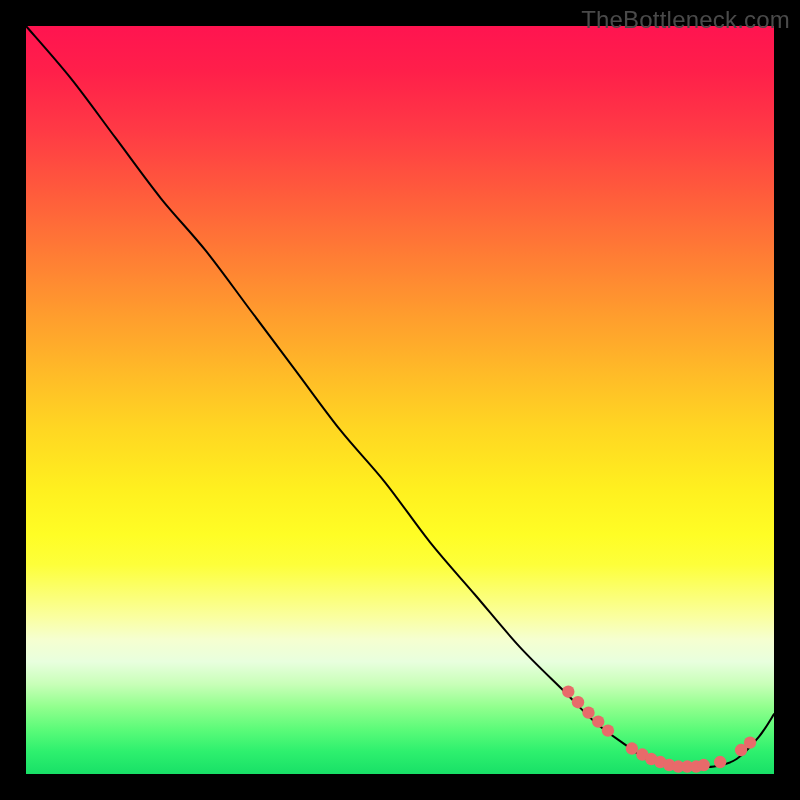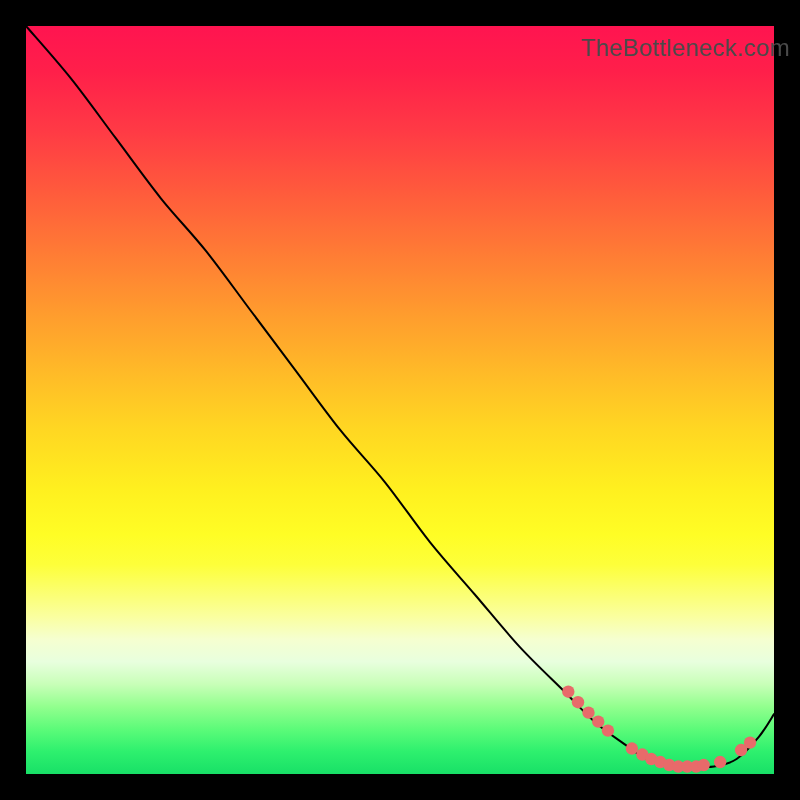--- a/index.html
+++ b/index.html
@@ -19,21 +19,20 @@
   }
   .watermark {
     position: absolute;
     top: 6px;
     right: 10px;
     color: #4a4a4a;
     font-size: 24px;
     font-weight: 500;
     letter-spacing: 0.2px;
     z-index: 10;
-    margin-top: 28px;
   }
   .plot {
     position: absolute;
     left: 26px;
     top: 26px;
     width: 748px;
     height: 748px;
     
     background: linear-gradient(
       to bottom,

